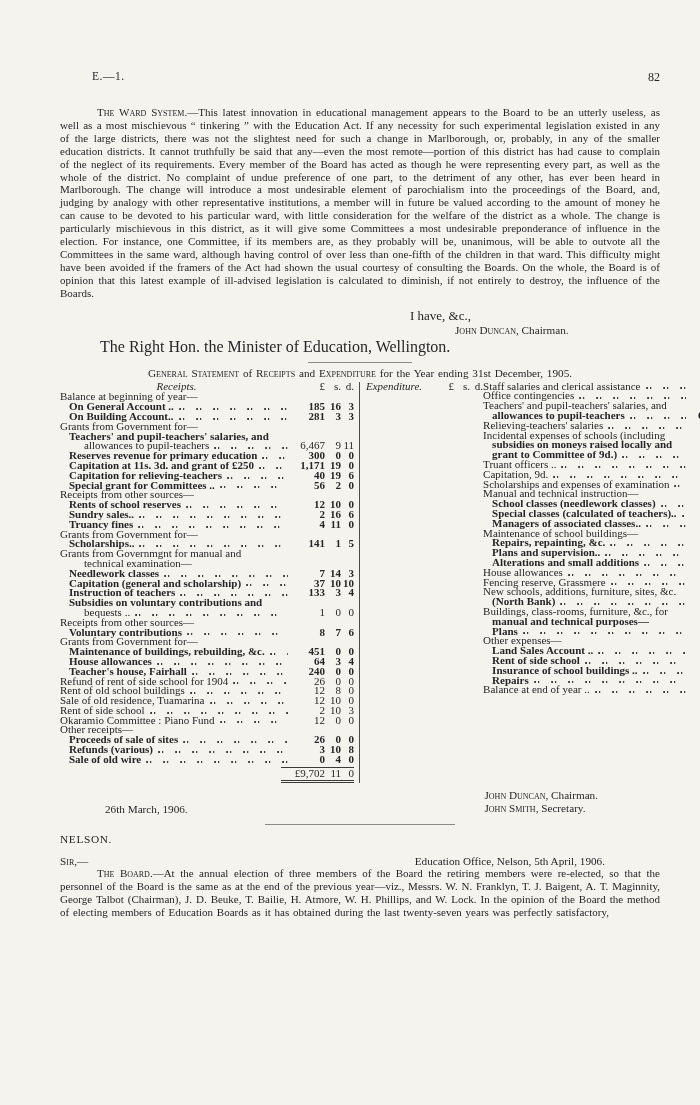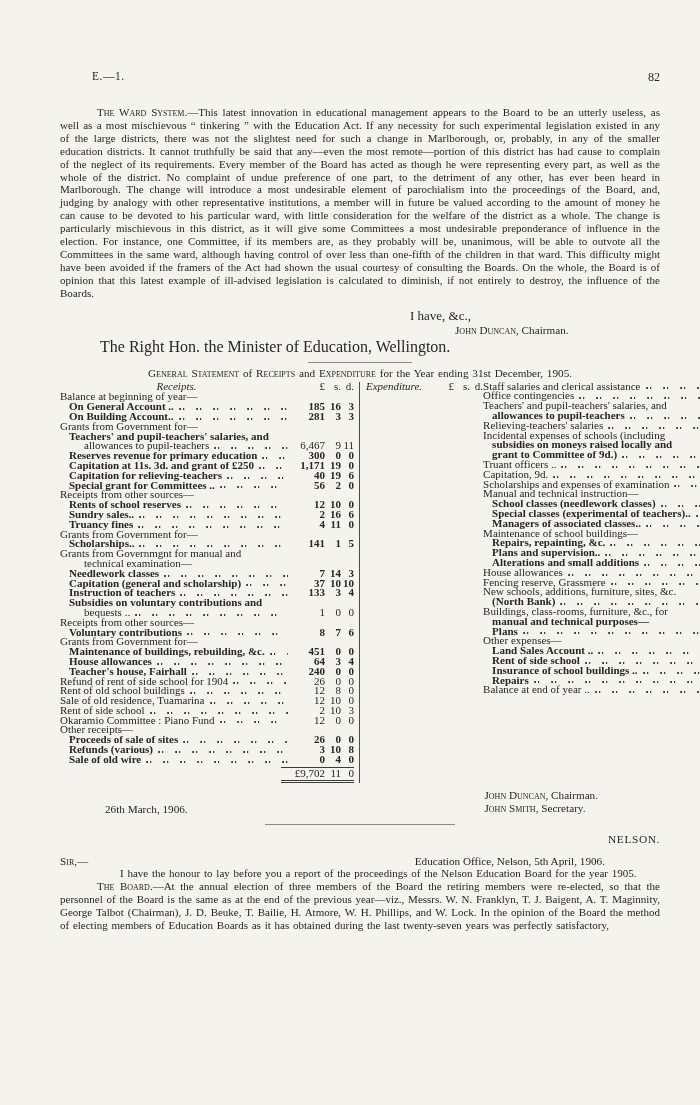--- a/index.html
+++ b/index.html
@@ -63,21 +63,21 @@
 
   
   .closing{display:flex;align-items:flex-end;margin-top:6px;font-size:11.2px;}
   .closing-date{margin-left:45px;}
   .closing-sigs{margin-left:auto;margin-right:62px;}
   .closing-sigs div{line-height:13px;}
 
   .section-rule{width:190px;border:0;border-top:1px solid #8a8a86;margin:9px auto 8px;}
 
   
-  .nelson-head{text-align:right;font-size:11.4px;letter-spacing:0.6px;margin-top:2px;}
+  .nelson-head{text-align:left;font-size:11.4px;letter-spacing:0.6px;margin-top:2px;}
   .salutation-row{display:flex;font-size:11.2px;margin-top:10px;}
   .office-line{margin-left:auto;margin-right:55px;}
   .honour{text-indent:60px;}
   .board{text-indent:37px;}
 </style>
 </head>
 <body>
 
 <div class="page">
 
@@ -413,21 +413,21 @@
             <span class="lbl">Manual and technical instruction—</span>
           </div>
           <div class="row ind1">
             <span class="lbl">School classes (needlework classes)</span>
             <span class="leader"></span>
             <span class="amt c0">7</span>
             <span class="amt c1">14</span>
             <span class="amt c2">3</span>
           </div>
           <div class="row ind1">
-            <span class="lbl">Special classes (experimental of teachers)..</span>
+            <span class="lbl">Special classes (calculated of teachers)..</span>
             <span class="leader"></span>
             <span class="amt c0">33</span>
             <span class="amt c1">19</span>
             <span class="amt c2">3</span>
           </div>
           <div class="row ind1">
             <span class="lbl">Managers of associated classes..</span>
             <span class="leader"></span>
             <span class="amt c0">139</span>
             <span class="amt c1">15</span>
@@ -553,16 +553,15 @@
 
   <hr class="section-rule">
 
   <div class="nelson-head">NELSON.</div>
 
   <div class="salutation-row">
     <span class="sc">Sir,—</span>
     <span class="office-line">Education Office, Nelson, 5th April, 1906.</span>
   </div>
 
-  <p class="body-text honour">I have the honour to lay before you a report of the proceedings of the Nelson Education Board for the year 1905.</p>
   <p class="body-text board"><span class="sc">The Board.</span><span>—At the annual election of three members of the Board the retiring members were re-elected, so that the </span><span class="i">personnel</span><span> of the Board is the same as at the end of the previous year—viz., Messrs. W. N. Franklyn, T. J. Baigent, A. T. Maginnity, George Talbot (Chairman), J. D. Beuke, T. Bailie, H. Atmore, W. H. Phillips, and W. Lock.  In the opinion of the Board the method of electing members of Education Boards as it has obtained during the last twenty-seven years was perfectly satisfactory,</span></p>
 
 </div>
 
 </body></html>

